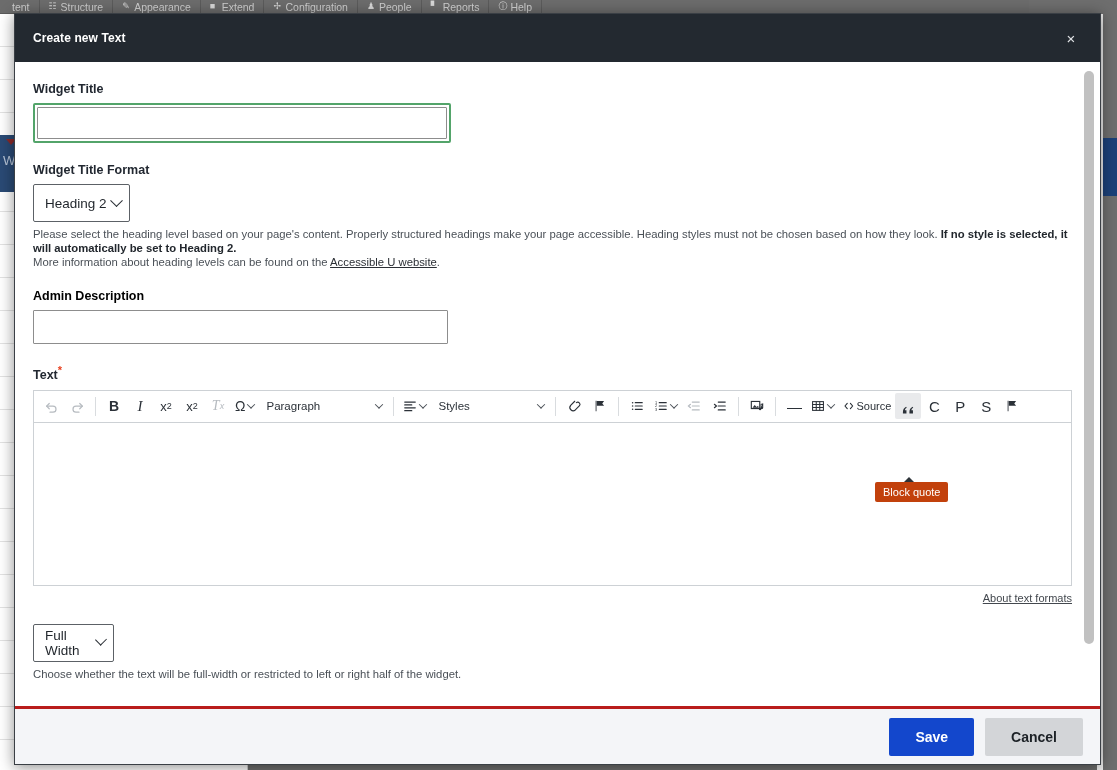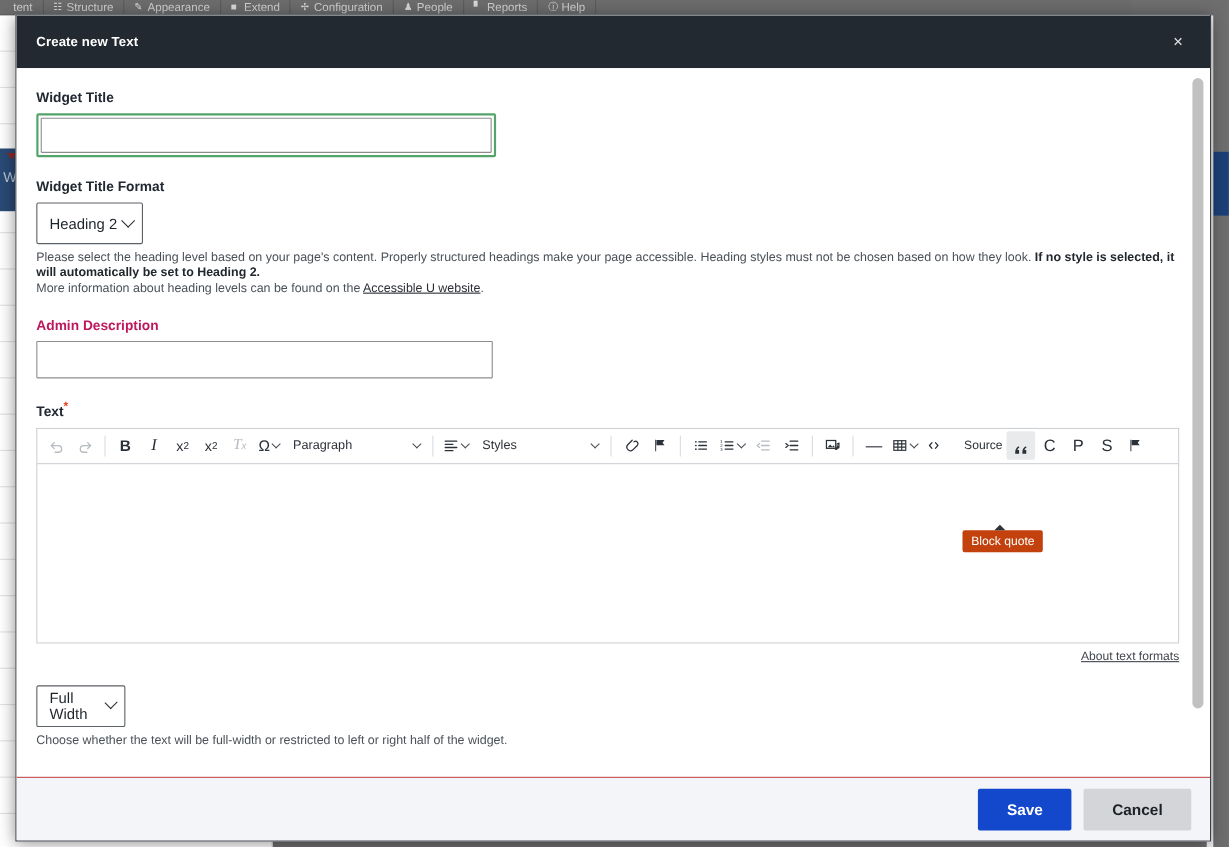--- a/index.html
+++ b/index.html
@@ -104,21 +104,21 @@
   }
   #modal-scroll-thumb {
     position: absolute; right: 3px; top: 5px; width: 10px; height: 573px;
     background: #c1c1c1; border-radius: 6px;
   }
 
   .field-label {
     font-size: 12.5px; font-weight: bold; color: #222831;
     margin-bottom: 7px; display: block;
   }
-  .field-label.req-red { color: #be185d; }
+  .field-label.req-red { color: #000000; }
   .req-star { color: #e8401f; font-size: 11px; vertical-align: super; }
 
   #widget-title-wrap {
     width: 418px; border: 2px solid #53a46a; border-radius: 2px;
     padding: 2px; background: #fff;
   }
   #widget-title-input {
     width: 100%; height: 32px;
     border: 1px solid #8d8d8d; border-radius: 1px;
     outline: none; padding: 0 8px;
@@ -212,21 +212,21 @@
   #about-formats {
     width: 1039px; text-align: right; margin-top: 6px;
     font-size: 11px;
   }
   #about-formats a { color: #43484e; text-decoration: underline; }
 
   
   #modal-footer {
     flex: 0 0 58px; height: 58px;
     background: #f4f5f8;
-    border-top: 1px solid #b91c1c;
+    border-top: 3px solid #b91c1c;
     display: flex; align-items: center; justify-content: flex-end;
     padding-right: 17px; gap: 11px;
   }
   .btn {
     font-size: 14px; font-weight: bold;
     border: none; border-radius: 2px; cursor: pointer;
     height: 38px; padding: 0 26px;
     font-family: "Liberation Sans", sans-serif;
   }
   #btn-save { background: #1347cc; color: #ffffff; min-width: 72px; }
@@ -464,21 +464,21 @@
               <rect x="1.8" y="3" width="12.4" height="10"></rect>
               <path d="M1.8 6.3h12.4M1.8 9.7h12.4M6 3v10M10 3v10"></path>
             </svg>
           <span class="ck-drop-arrow"></span>
         </div>
         <div class="ck-btn">
           <svg class="svg-ico" width="14" height="14" viewBox="0 0 16 16" fill="none" stroke="currentColor" stroke-width="1.3" stroke-linecap="round" stroke-linejoin="round">
               <path d="M6 5 L3.4 8 L6 11"></path>
               <path d="M9.6 5 L12.2 8 L9.6 11"></path>
             </svg>
-          <span style="font-size:11px;margin-left:20px;">Source</span>
+          <span style="font-size:11px;margin-left:0;">Source</span>
         </div>
         <div class="ck-btn active" style="font-size:15px;font-weight:bold;line-height:0;padding-top:6px;">
           <svg class="svg-ico" width="15" height="13" viewBox="0 0 16 14" fill="currentColor">
               <path d="M2 9.6c0-2.6 1.3-4.5 3.4-5.6l.7 1.1C4.9 5.8 4.2 6.7 4.1 7.7h1.7v3.5H2zM9 9.6c0-2.6 1.3-4.5 3.4-5.6l.7 1.1c-1.2.7-1.9 1.6-2 2.6h1.7v3.5H9z"></path>
             </svg>
         </div>
         <div class="ck-btn" style="font-size:15px;">C</div>
         <div class="ck-btn" style="font-size:15px;">P</div>
         <div class="ck-btn" style="font-size:15px;">S</div>
         <div class="ck-btn">

